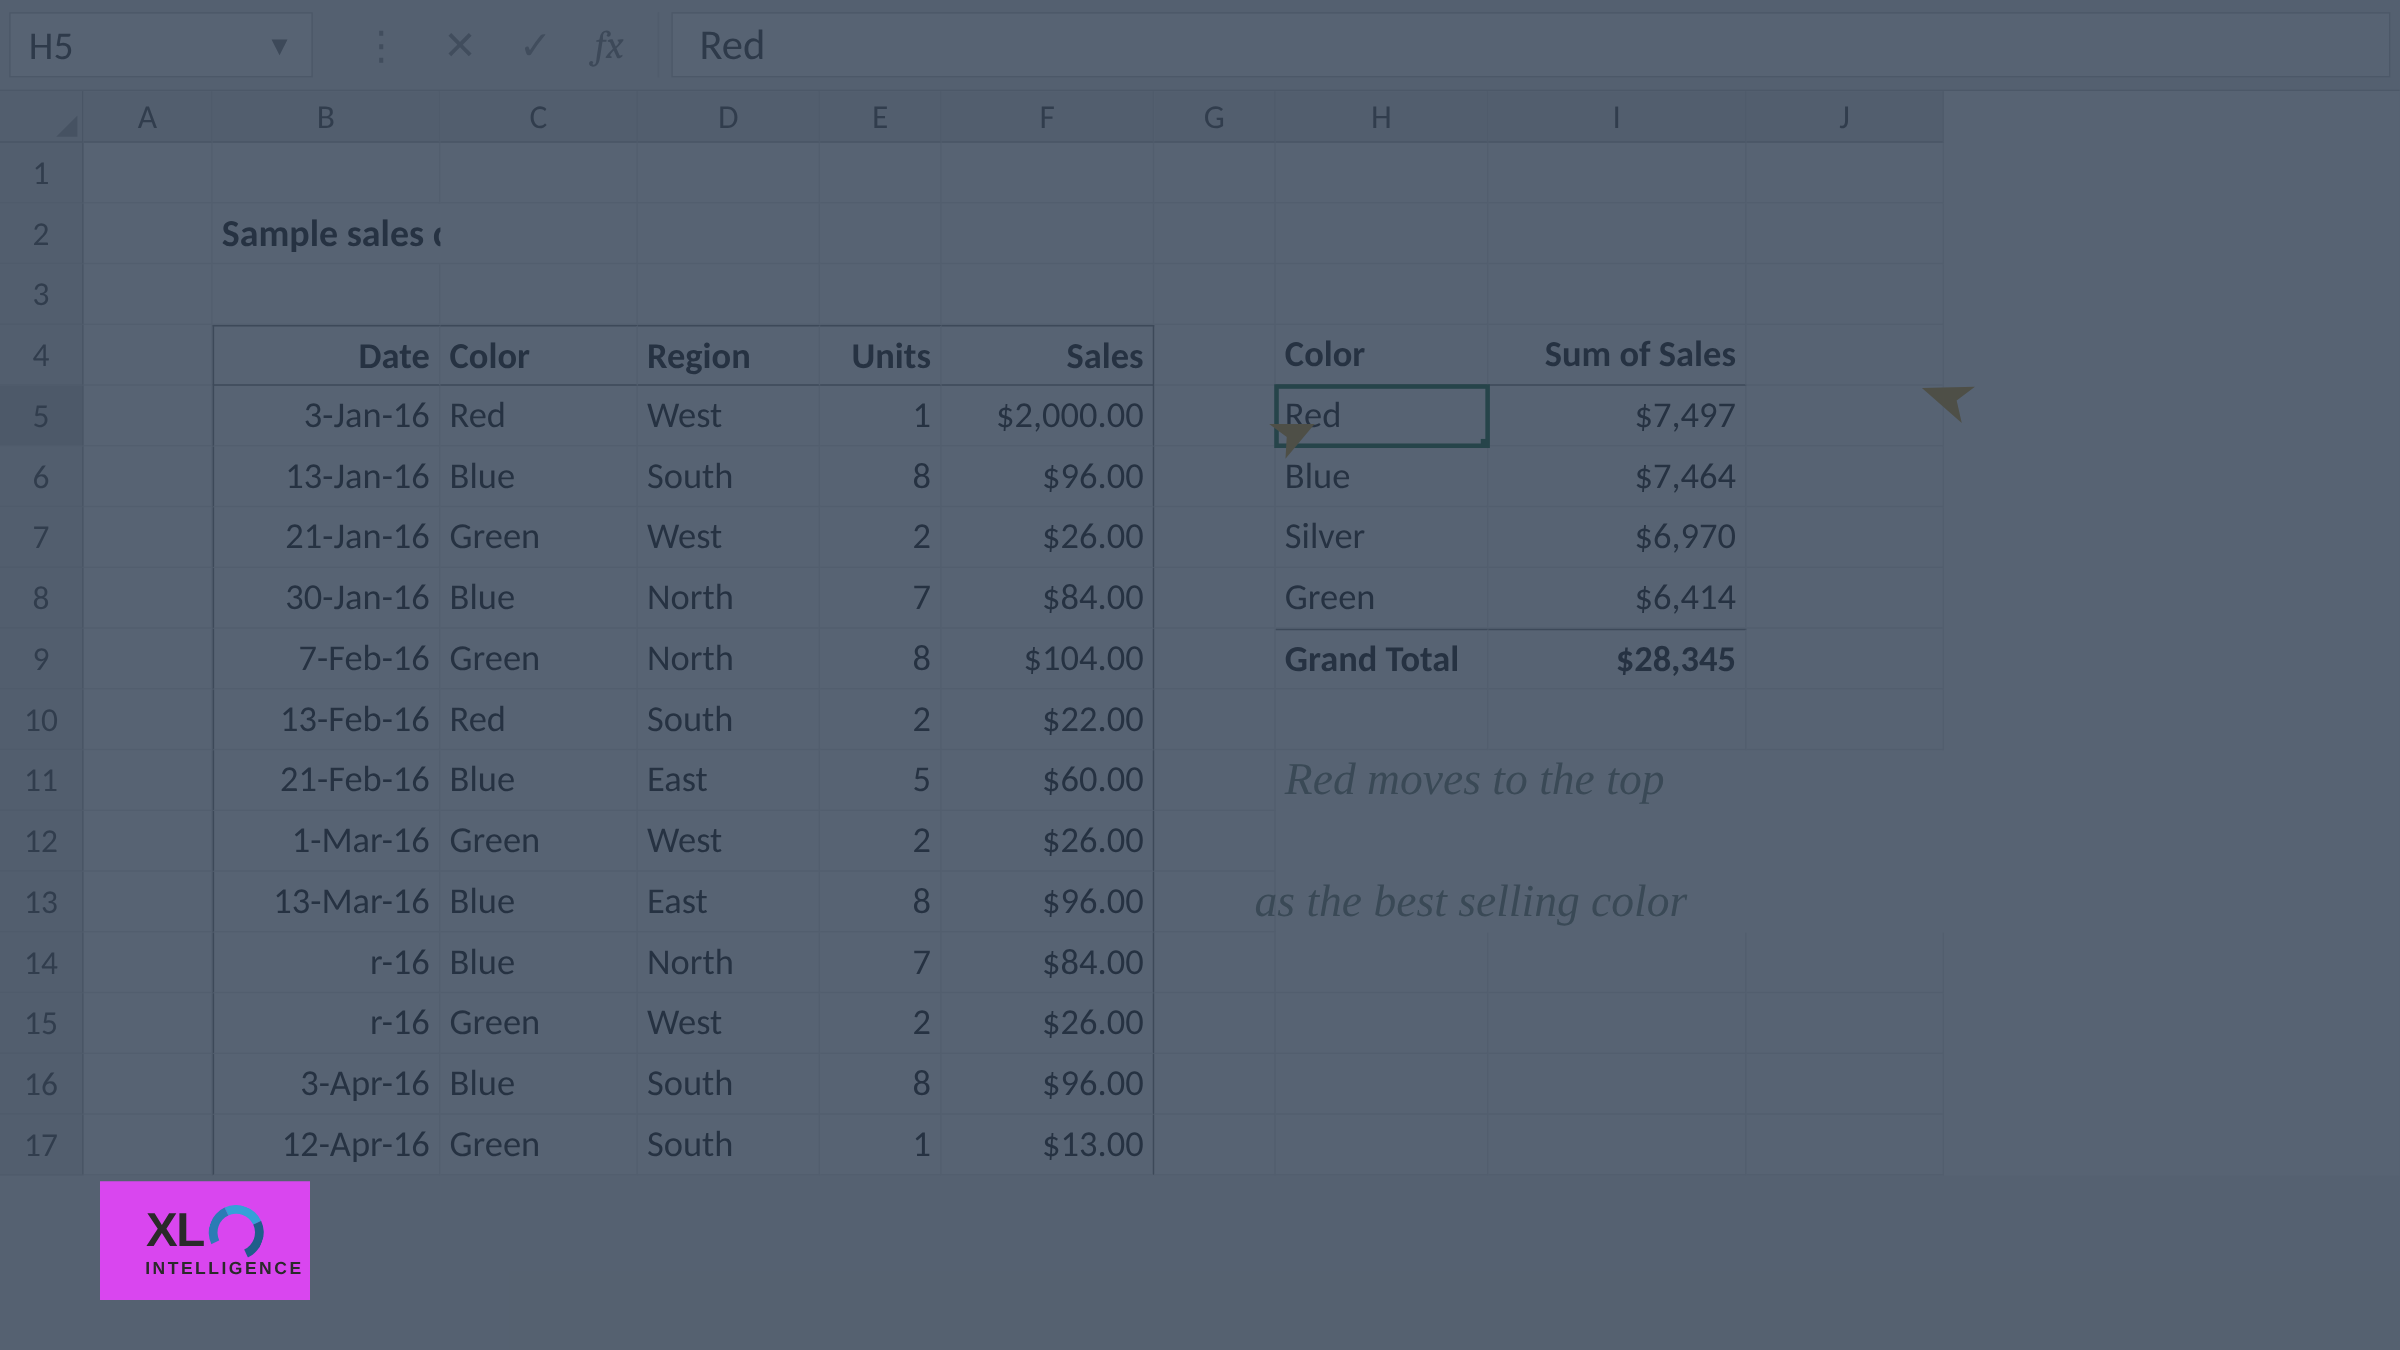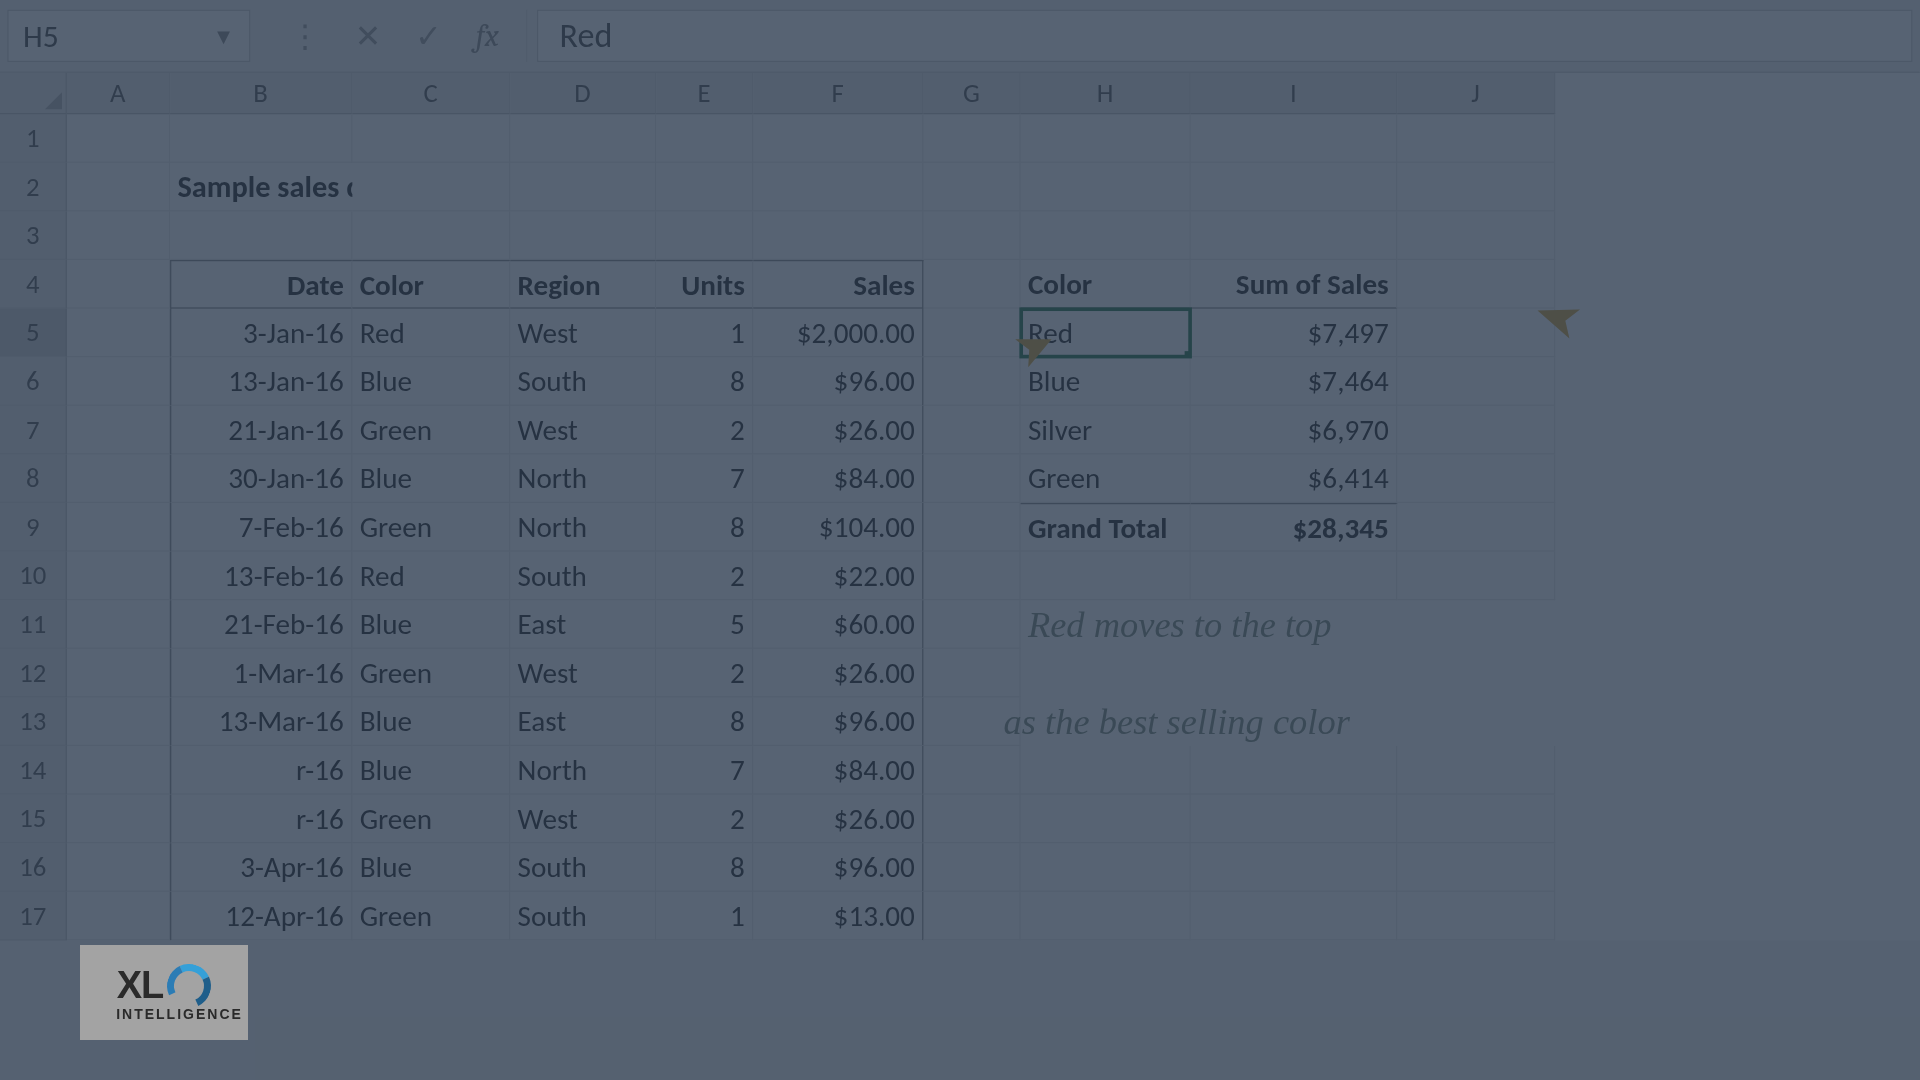--- a/index.html
+++ b/index.html
@@ -192,21 +192,21 @@
       letter-spacing: -1px;
       line-height: 1.0;
     }
     .title-block .gap { height: 68px; }
     .logo {
       position: absolute;
       bottom: 40px;
       left: 80px;
       width: 168px;
       height: 95px;
-      background: #a3a3a3;
+      background: #d946ef;
       z-index: 20;
       display: flex;
       flex-direction: column;
       align-items: center;
       justify-content: center;
       padding: 6px;
     }
     .logo-top { display:flex; align-items:center; gap:4px; }
     .logo-text { font-family: Arial Black, Arial; font-size: 38px; font-weight: 900; color: #2a2a2a; letter-spacing:-1px; }
     .logo-swirl {

